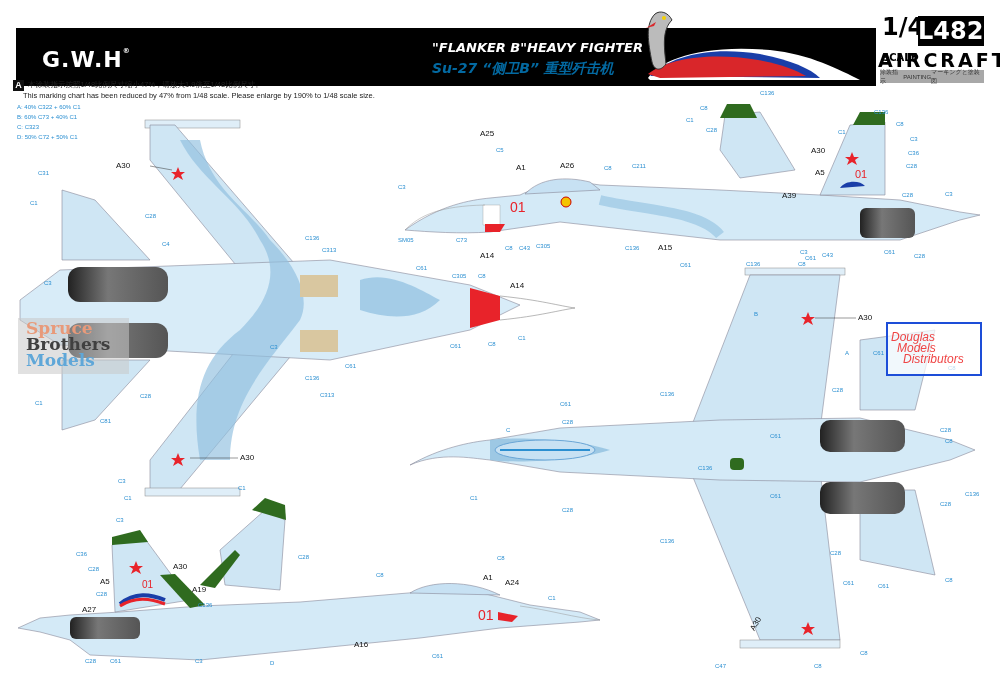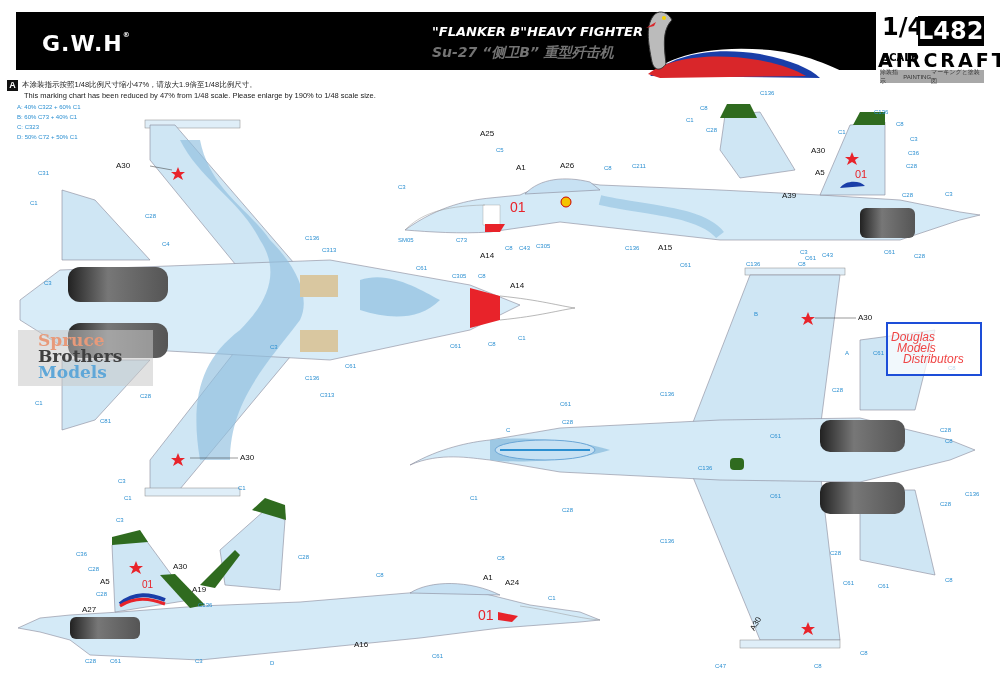--- a/index.html
+++ b/index.html
@@ -1,33 +1,33 @@
 <!DOCTYPE html>
 <html><head>
 <meta charset="utf-8">
 <style>
   html,body{margin:0;padding:0;background:#fff;}
   body{width:1000px;height:683px;position:relative;overflow:hidden;font-family:"Liberation Sans",sans-serif;}
-  .header{position:absolute;left:16px;top:12px;width:860px;height:58px;background:#000;}
+  .header{position:absolute;left:16px;top:28px;width:860px;height:58px;background:#000;}
   .gwh{position:absolute;left:26px;top:19px;color:#fff;font:bold 22px "DejaVu Sans",sans-serif;letter-spacing:1px;}
   .gwh small{font-size:7px;vertical-align:top;}
   .title-main{position:absolute;left:232px;top:4px;color:#fff;font:italic bold 50px "DejaVu Sans",sans-serif;letter-spacing:2px;}
   .title-sub1{position:absolute;left:416px;top:12px;color:#fff;font:italic bold 13px "DejaVu Sans",sans-serif;}
-  .title-sub2{position:absolute;left:416px;top:32px;color:#737373;font:italic bold 14px "DejaVu Sans",sans-serif;}
+  .title-sub2{position:absolute;left:416px;top:32px;color:#0369a1;font:italic bold 14px "DejaVu Sans",sans-serif;}
   .emblem{position:absolute;left:620px;top:0px;width:250px;height:80px;}
   .scale-box{position:absolute;left:882px;top:16px;width:100px;height:68px;}
   .scale-num{position:absolute;left:0;top:0;font:bold 24px "DejaVu Sans",sans-serif;color:#000;line-height:22px;}
   .scale-lbl{position:absolute;left:0;top:36px;font:bold 10px "DejaVu Sans",sans-serif;color:#000;}
   .code{position:absolute;left:36px;top:0;width:66px;height:30px;background:#000;color:#fff;font:bold 24px "DejaVu Sans",sans-serif;text-align:center;line-height:30px;}
   .aircraft-word{position:absolute;left:-4px;top:33px;font:bold 19px "DejaVu Sans",sans-serif;letter-spacing:3px;color:#000;}
   .lang-bar{position:absolute;left:-2px;top:54px;width:104px;height:13px;background:#a8a8a8;font-size:6px;color:#333;display:flex;justify-content:space-around;align-items:center;}
-  .note{position:absolute;left:7px;top:80px;font-size:7.5px;line-height:9px;color:#222;}
+  .note{position:absolute;left:13px;top:80px;font-size:7.5px;line-height:9px;color:#222;}
   .note .badge{display:inline-block;width:11px;height:11px;background:#111;color:#fff;font-weight:bold;font-size:9px;text-align:center;line-height:11px;vertical-align:top;margin-right:4px;}
   .legend{position:absolute;left:17px;top:102px;font-size:6px;line-height:10px;color:#2b8fd1;}
-  .watermark{position:absolute;left:18px;top:318px;width:95px;height:52px;background:rgba(200,200,200,0.55);font:bold 17px "DejaVu Serif",serif;line-height:16px;padding:2px 20px;margin-top:12px;}
+  .watermark{position:absolute;left:18px;top:318px;width:95px;height:52px;background:rgba(200,200,200,0.55);font:bold 17px "DejaVu Serif",serif;line-height:16px;padding:2px 8px;}
   .watermark .w1{color:#e89a7a;} .watermark .w2{color:#404040;} .watermark .w3{color:#5fa7d8;}
   .dmd{position:absolute;left:886px;top:322px;width:86px;height:34px;border:2px solid #1d4ed8;font:italic 12px "Liberation Sans",sans-serif;color:#ef4444;line-height:11px;padding:8px 3px;background:rgba(255,255,255,0.7);}
   svg.art{position:absolute;left:0;top:0;}
   .cl{font-size:6px;fill:#2b8fd1;}
   .ma{font-size:8px;fill:#111;}
 </style>
 </head>
 <body>
 
 <div class="header">
@@ -50,21 +50,21 @@
   <div class="aircraft-word">AIRCRAFT</div>
   <div class="lang-bar">
     <span>涂装指示</span>
     <span>PAINTING</span>
     <span>マーキングと塗装図</span>
   </div>
 </div>
 
 <div class="note">
   <span class="badge">A</span><span>本涂装指示按照1/48比例尺寸缩小47%，请放大1.9倍至1/48比例尺寸。</span><br>
-  <span style="margin-left:17px">This marking chart has been reduced by 47% from 1/48 scale. Please enlarge by 190% to 1/48 scale size.</span>
+  <span style="margin-left:10px">This marking chart has been reduced by 47% from 1/48 scale. Please enlarge by 190% to 1/48 scale size.</span>
 </div>
 
 <div class="legend">
   <div>A: 40% C322 + 60% C1</div>
   <div>B: 60% C73 + 40% C1</div>
   <div>C: C323</div>
   <div>D: 50% C72 + 50% C1</div>
 </div>
 
 <svg class="art" width="1000" height="683" viewBox="0 0 1000 683">

